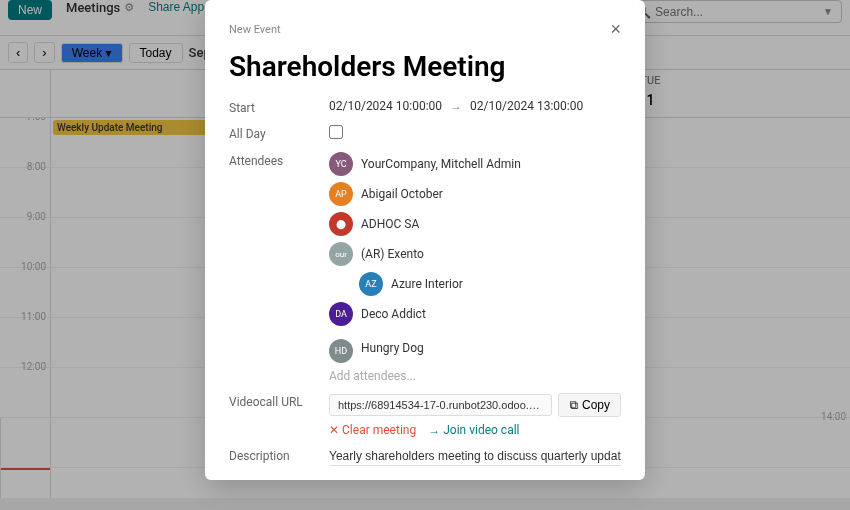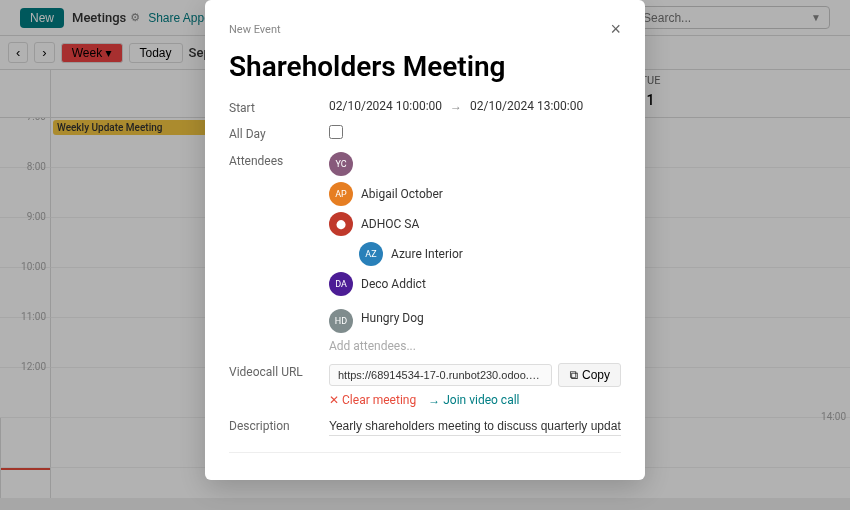--- a/index.html
+++ b/index.html
@@ -1,21 +1,21 @@
 <!DOCTYPE html>
 <html><head>
   <meta charset="utf-8">
   <style>
     * { box-sizing: border-box; margin: 0; padding: 0; }
     body { font-family: -apple-system, BlinkMacSystemFont, 'Segoe UI', Roboto, sans-serif; font-size: 13px; background: #f0f0f0; width: 850px; height: 510px; overflow: hidden; }
 
     
     .top-nav {
-      display: flex; align-items: center; background: #fff; border-bottom: 1px solid #ddd;
-      height: 36px; padding: 0 20px; gap: 8px;
+      display: flex; align-items: flex-start; background: #fff; border-bottom: 1px solid #ddd;
+      height: 36px; padding: 0 8px; gap: 14px;
     }
     .nav-new-btn {
       background: #017e84; color: #fff; border: none; border-radius: 4px;
       padding: 3px 10px; font-size: 12px; cursor: pointer; font-weight: 500;
     }
     .nav-meetings {
       display: flex; align-items: center; gap: 4px; color: #333; font-size: 13px; font-weight: 500;
     }
     .nav-meetings .gear { color: #888; font-size: 11px; }
     .nav-share-link {
@@ -31,21 +31,21 @@
     
     .cal-header {
       display: flex; align-items: center; background: #fff; border-bottom: 1px solid #ddd;
       height: 34px; padding: 0 8px; gap: 6px;
     }
     .cal-nav-btn {
       border: 1px solid #ddd; background: #fff; border-radius: 3px;
       padding: 2px 7px; cursor: pointer; font-size: 13px;
     }
     .cal-week-btn {
-      border: 1px solid #ddd; background: #ef4444; border-radius: 3px;
+      border: 1px solid #ddd; background: #3b82f6; border-radius: 3px;
       padding: 2px 10px; cursor: pointer; font-size: 12px;
     }
     .cal-today-btn {
       border: 1px solid #ddd; background: #fff; border-radius: 3px;
       padding: 2px 10px; cursor: pointer; font-size: 12px;
     }
     .cal-range { font-size: 13px; font-weight: 500; color: #333; }
     .cal-week-num { font-size: 11px; color: #888; margin-left: 4px; }
 
     
@@ -261,28 +261,33 @@
       <div class="form-content">
         <input type="checkbox" class="allday-cb" style="">
       </div>
     </div>
 
     <div class="form-row">
       <div class="form-label">Attendees</div>
       <div class="form-content">
         <div class="attendee-row">
           <div class="attendee-avatar avatar-yc">YC</div>
+          <span class="attendee-name">YourCompany, Mitchell Admin</span>
         </div>
         <div class="attendee-row">
           <div class="attendee-avatar avatar-ap">AP</div>
           <span class="attendee-name">Abigail October</span>
         </div>
         <div class="attendee-row">
           <div class="attendee-avatar avatar-ah" style="background:#c0392b;">⬤</div>
           <span class="attendee-name">ADHOC SA</span>
+        </div>
+        <div class="attendee-row">
+          <div class="attendee-avatar avatar-ar" style="background:#95a5a6;font-size:8px;">our</div>
+          <span class="attendee-name">(AR) Exento</span>
         </div>
         <div class="attendee-row">
           <div class="attendee-avatar avatar-az" style="background:#2980b9;">AZ</div>
           <span class="attendee-name">Azure Interior</span>
         </div>
         <div class="attendee-row">
           <div class="attendee-avatar avatar-da" style="background:#4c1d95;">DA</div>
           <span class="attendee-name">Deco Addict</span>
         </div>
         <div class="attendee-row">

